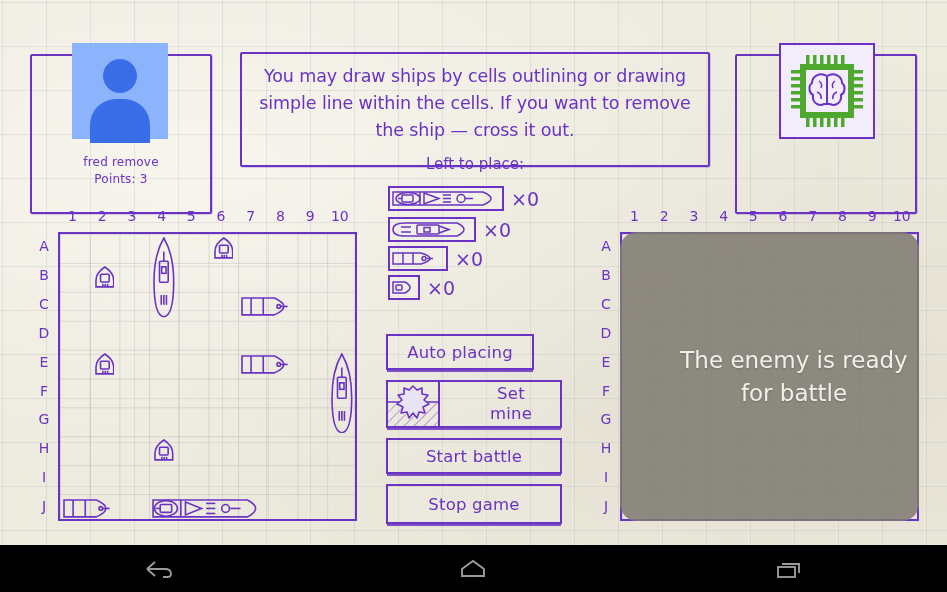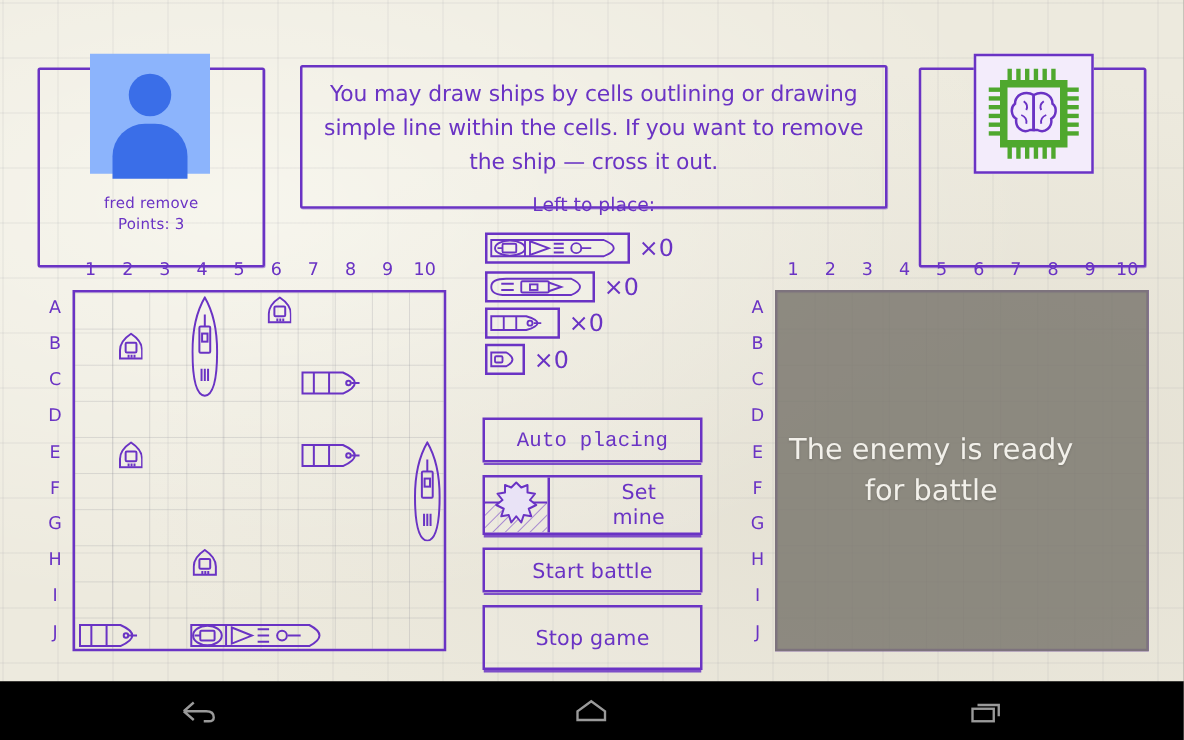--- a/index.html
+++ b/index.html
@@ -115,25 +115,25 @@
     position: absolute;
     border: 2px solid #6a33c4;
     background: rgba(255,255,255,0.10);
     color: #6a33c4;
     font-size: 16.5px;
     display: flex; align-items: center; justify-content: center;
     cursor: pointer;
     box-shadow: 0 3px 0 -1px rgba(106,51,196,0.85);
     letter-spacing: 0.2px;
   }
-  #btn-auto   { left: 386px; top: 334px; width: 176px; height: 36px; font-family: Liberation Mono, monospace; }
+  #btn-auto   { left: 386px; top: 334px; width: 148px; height: 36px; }
   #btn-mine   { left: 386px; top: 380px; width: 176px; height: 48px;
                 justify-content: flex-end; padding-right: 28px; }
   #btn-start  { left: 386px; top: 438px; width: 176px; height: 36px; }
-  #btn-stop   { left: 386px; top: 484px; width: 176px; height: 52px; }
+  #btn-stop   { left: 386px; top: 484px; width: 176px; height: 40px; }
   #btn-mine .mine-icon {
     position: absolute; left: 0; top: 0;
     width: 52px; height: 44px;
     border-right: 2px solid #6a33c4;
     overflow: hidden;
   }
   #mine-label {
     text-align: center; line-height: 20px; font-size: 16.5px;
   }
 
@@ -159,21 +159,21 @@
   #enemy-board  { left: 620px; top: 232px; }
   .ship {
     position: absolute;
     display: flex; align-items: center; justify-content: center;
     pointer-events: none;
   }
   #enemy-overlay {
     position: absolute; left: 0; top: 0;
     width: 299px; height: 289px;
     background: rgba(128,124,115,0.88);
-    display: flex; align-items: center; justify-content: flex-start;
+    display: flex; align-items: center; justify-content: flex-end; border-radius: 17px;
   }
   #enemy-overlay-text {
     color: #f2f0ea; font-size: 23px; line-height: 33px;
     text-align: center; width: 250px;
     text-shadow: 0 1px 2px rgba(0,0,0,0.18);
   }
 
   
   #navbar {
     position: absolute; left: 0; top: 545px;

